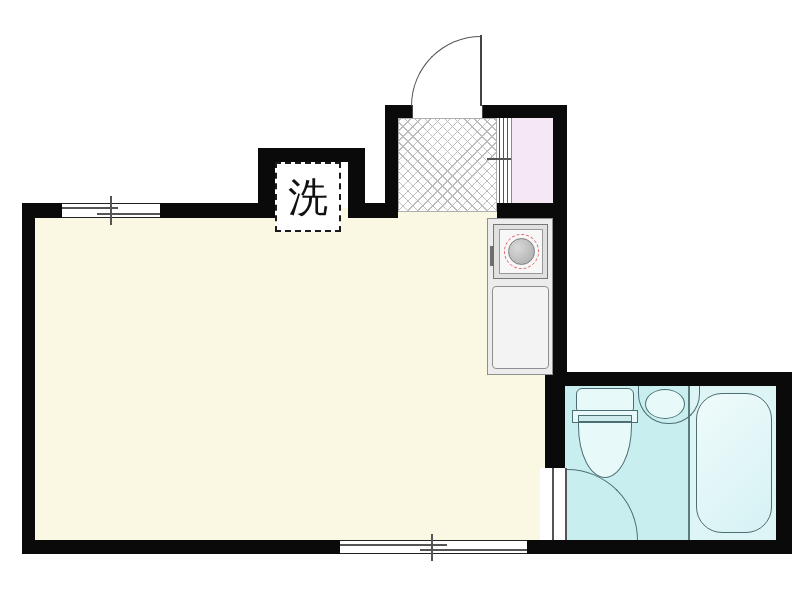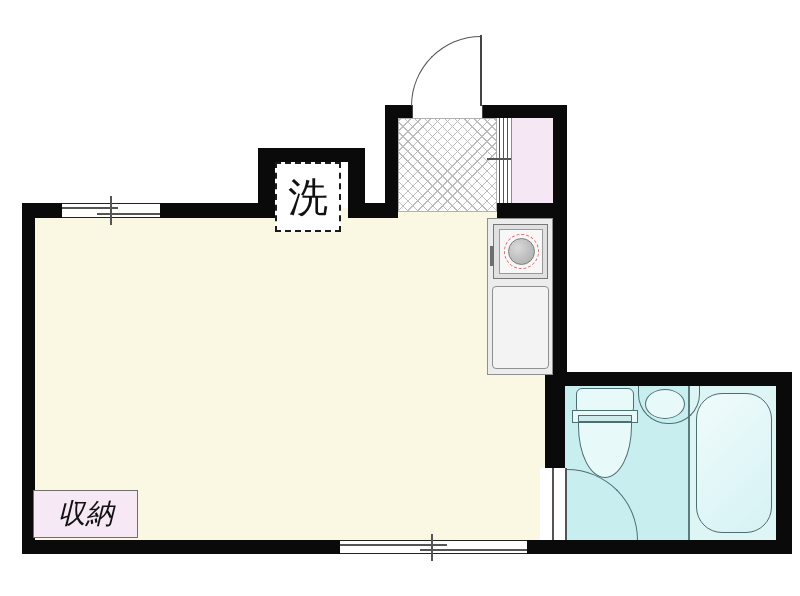--- a/index.html
+++ b/index.html
@@ -125,17 +125,14 @@
   <div class="toilet-seat-band" style="left:578px;top:415px;width:54px;height:7px;"></div>
   <div class="basin-surround" style="left:638px;top:386px;width:62px;height:38px;"></div>
   <div class="basin-oval" style="left:645px;top:389px;width:40px;height:30px;"></div>
   <div class="tub" style="left:696px;top:393px;width:76px;height:140px;"></div>
 
   <div class="label-box-dashed" style="left:275px;top:162px;width:66px;height:70px;">
     <span class="label-laundry" style="position:static;">洗</span>
   </div>
 
 
-  <div class="closet-box" style="left:33px;top:490px;width:105px;height:48px;">
-    <span style="position:static;">収納</span>
-  </div>
 
 </div>
 
 </body></html>

